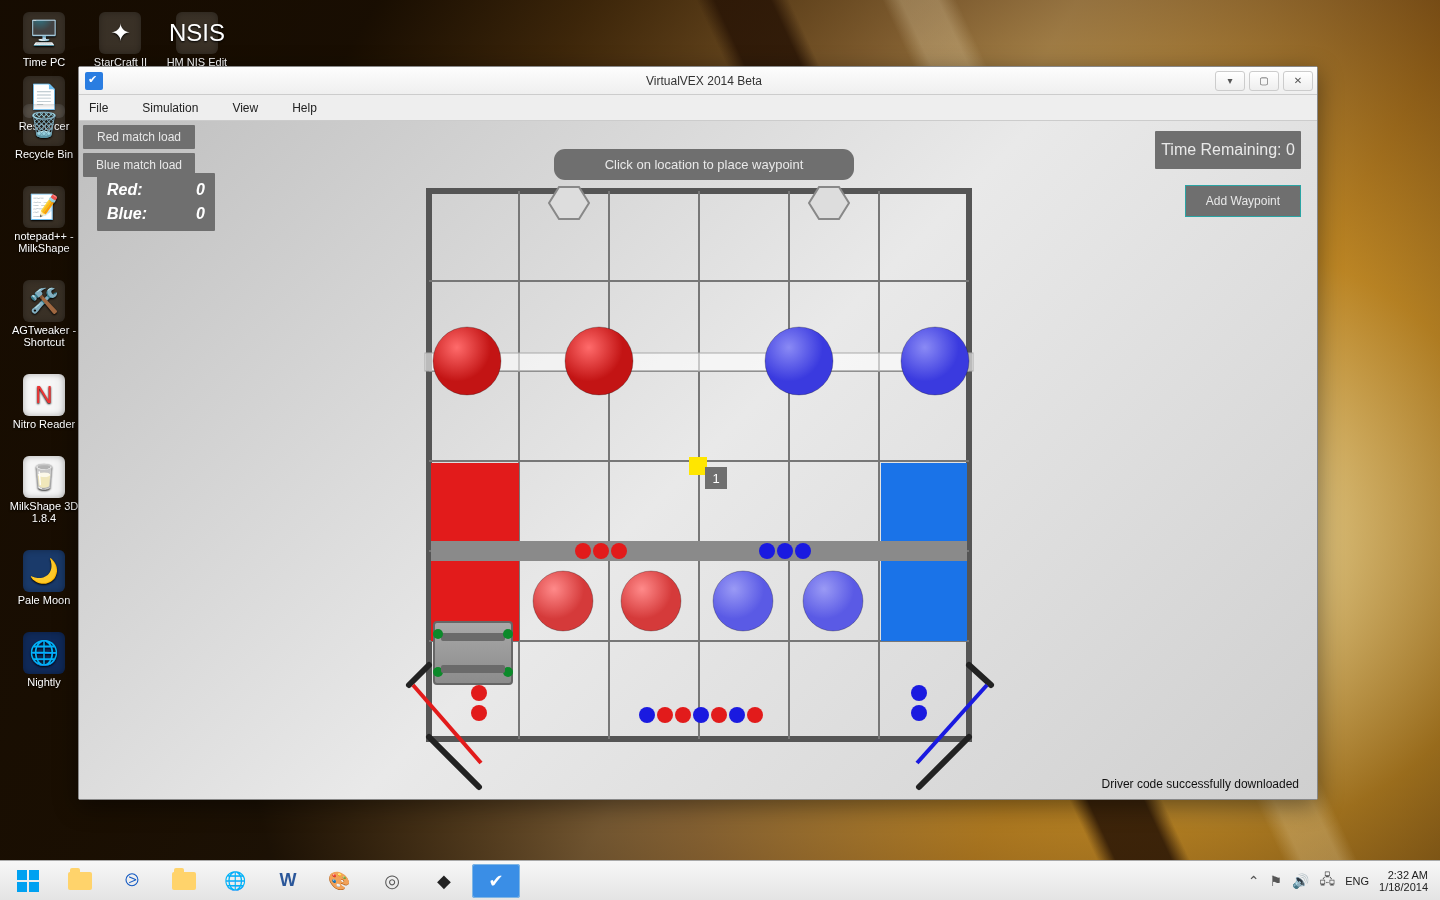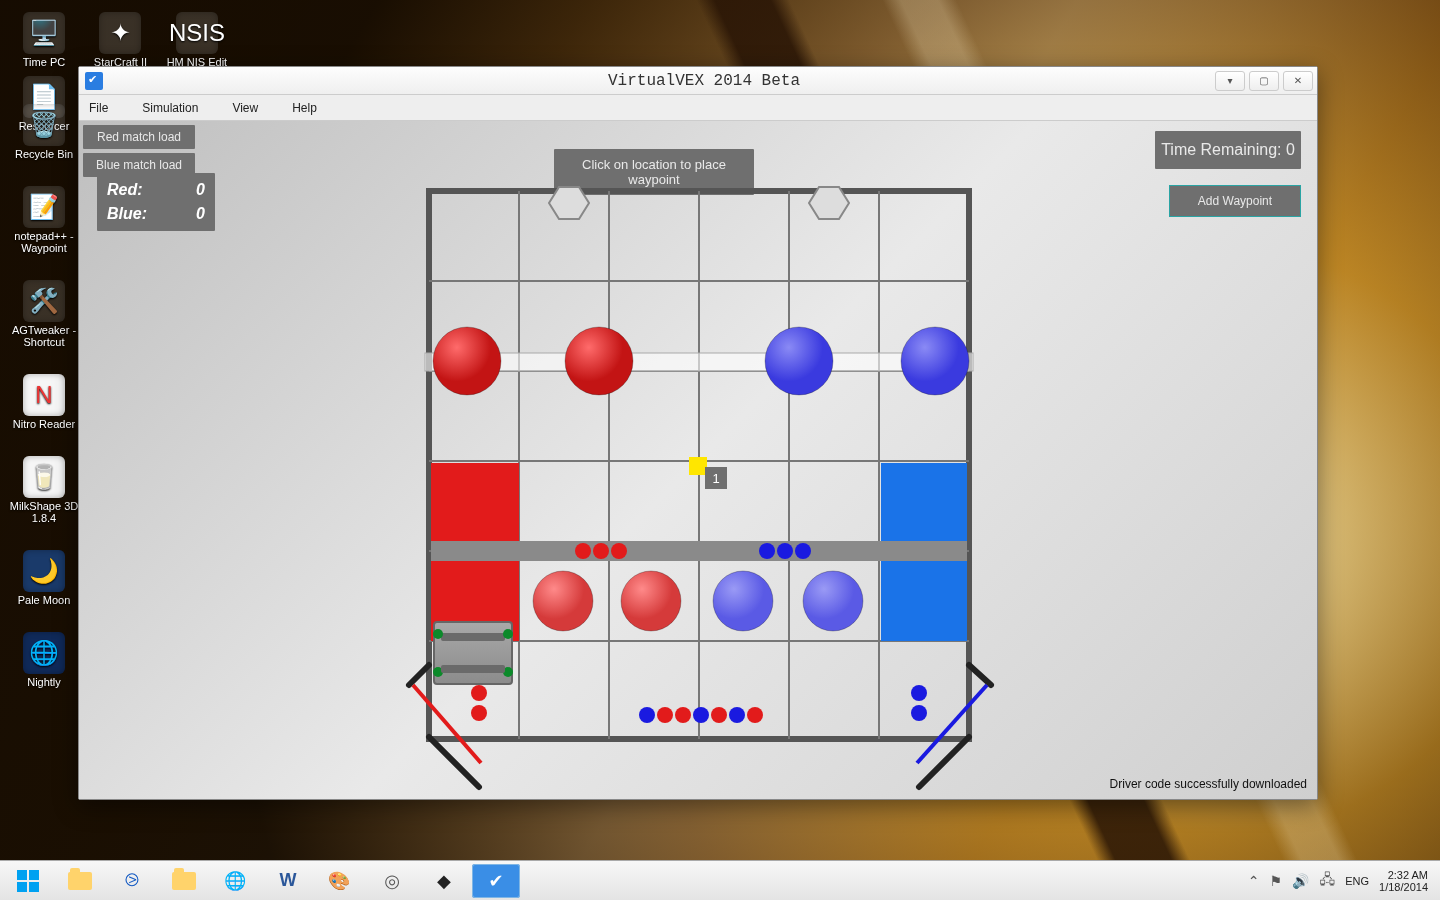--- a/index.html
+++ b/index.html
@@ -44,37 +44,37 @@
 
   
   .window {
     position:absolute; left:78px; top:66px; width:1240px; height:734px;
     background:#fff; border:1px solid #888; border-radius:2px; box-shadow:0 6px 24px rgba(0,0,0,0.45);
     display:flex; flex-direction:column;
   }
   .titlebar{height:28px; background:linear-gradient(#fdfdfd,#efefef); border-bottom:1px solid #ccc; display:flex; align-items:center; position:relative;}
   .titlebar .appicon{width:18px;height:18px;background:#2a7de1;margin:0 6px;border-radius:2px;position:relative;}
   .titlebar .appicon::after{content:"✔";color:#fff;font-size:11px;position:absolute;left:3px;top:1px;}
-  .titlebar .title{position:absolute; left:12px; right:0; text-align:center; font-size:16px; color:#333; pointer-events:none;font-family:Liberation Mono, monospace;}
+  .titlebar .title{position:absolute; left:12px; right:0; text-align:center; font-size:12px; color:#333; pointer-events:none;}
   .winbtns{margin-left:auto; display:flex;}
   .winbtn{width:30px;height:20px;border:1px solid #ccc;border-radius:3px;margin-right:4px;background:linear-gradient(#fff,#eee);display:flex;align-items:center;justify-content:center;font-size:10px;color:#555;}
   .menubar{height:26px; background:#eee; border-bottom:1px solid #ccc; display:flex; align-items:center; padding:0 10px; gap:34px; font-size:12px; color:#222;}
   .menubar span{cursor:default;}
 
   .viewport{flex:1; position:relative; background:linear-gradient(135deg,#bfbfbf 0%, #e9e9e9 50%, #cfcfcf 100%);}
-  .statusbar{position:absolute; left:0; right:0; bottom:0; height:22px; text-align:right; padding-right:10px; font-size:12px; color:#111;margin-left:48px;}
+  .statusbar{position:absolute; left:0; right:0; bottom:0; height:22px; text-align:right; padding-right:18px; font-size:12px; color:#111;margin-left:48px;}
 
   .panel{position:absolute; background:#6f6f6f; color:#e9e9e9; font-size:13px; border-radius:1px;}
   .score-panel{left:18px; top:52px; width:118px; padding:8px 10px;font-style:italic;}
   .score-panel .row{display:flex; justify-content:space-between; font-size:16px; font-weight:600; color:#fff;}
   .load-panel{left:150px; top:52px; width:120px; padding:4px; display:flex; flex-direction:column; gap:4px; background:transparent;}
   .ui-btn{background:#6f6f6f; color:#e8e8e8; font-size:12px; padding:5px 8px; text-align:center; border-radius:1px; cursor:default;}
-  .hint-panel{left:475px; top:28px; width:200px; text-align:center; padding:8px 10px;}
+  .hint-panel{left:475px; top:28px; width:300px; text-align:center; padding:8px 10px;border-radius:11px;}
   .time-panel{right:16px; top:10px; width:146px; padding:10px 6px; text-align:center; font-size:16px;}
-  .waypoint-btn{position:absolute; right:16px; top:64px; width:132px; padding:8px 6px; text-align:center; font-size:12px; background:#6f6f6f; color:#e8e8e8; border:1px solid #2aa4a4;}
+  .waypoint-btn{position:absolute; right:16px; top:64px; width:116px; padding:8px 6px; text-align:center; font-size:12px; background:#6f6f6f; color:#e8e8e8; border:1px solid #2aa4a4;}
 
   
   .field-wrap{position:absolute; left:340px; top:60px; width:560px; height:600px;}
   .field-wrap svg{width:100%; height:100%; overflow:visible;}
   .goalhex{fill:#ddd; stroke:#888; stroke-width:2;}
   .gridline{stroke:#777; stroke-width:2;}
   .outer{fill:none; stroke:#555; stroke-width:6;}
   .bigball{stroke:rgba(0,0,0,0.25); stroke-width:1;}
   .redzone{fill:#e21b1b;}
   .bluezone{fill:#1a73e8;}
@@ -123,21 +123,21 @@
   </div>
 </div>
 
 <div class="col2">
   <div class="dicon">
     <div class="glyph">🗑️</div>
     <div class="lbl">Recycle Bin</div>
   </div>
   <div class="dicon">
     <div class="glyph">📝</div>
-    <div class="lbl">notepad++ - Waypoint</div>
+    <div class="lbl">notepad++ - MilkShape</div>
   </div>
   <div class="dicon">
     <div class="glyph">🛠️</div>
     <div class="lbl">AGTweaker - Shortcut</div>
   </div>
   <div class="dicon">
     <div class="glyph" style="background:#f6f6f6;color:#e33;">N</div>
     <div class="lbl">Nitro Reader</div>
   </div>
   <div class="dicon">

